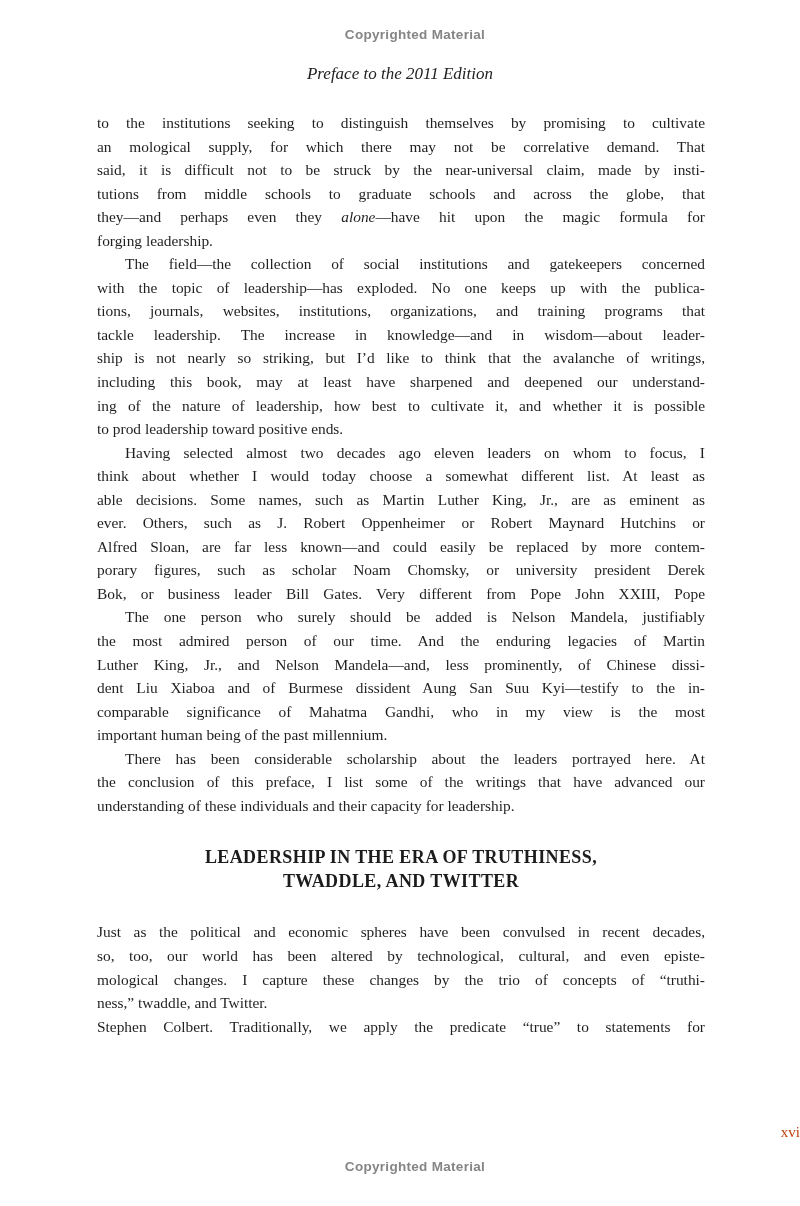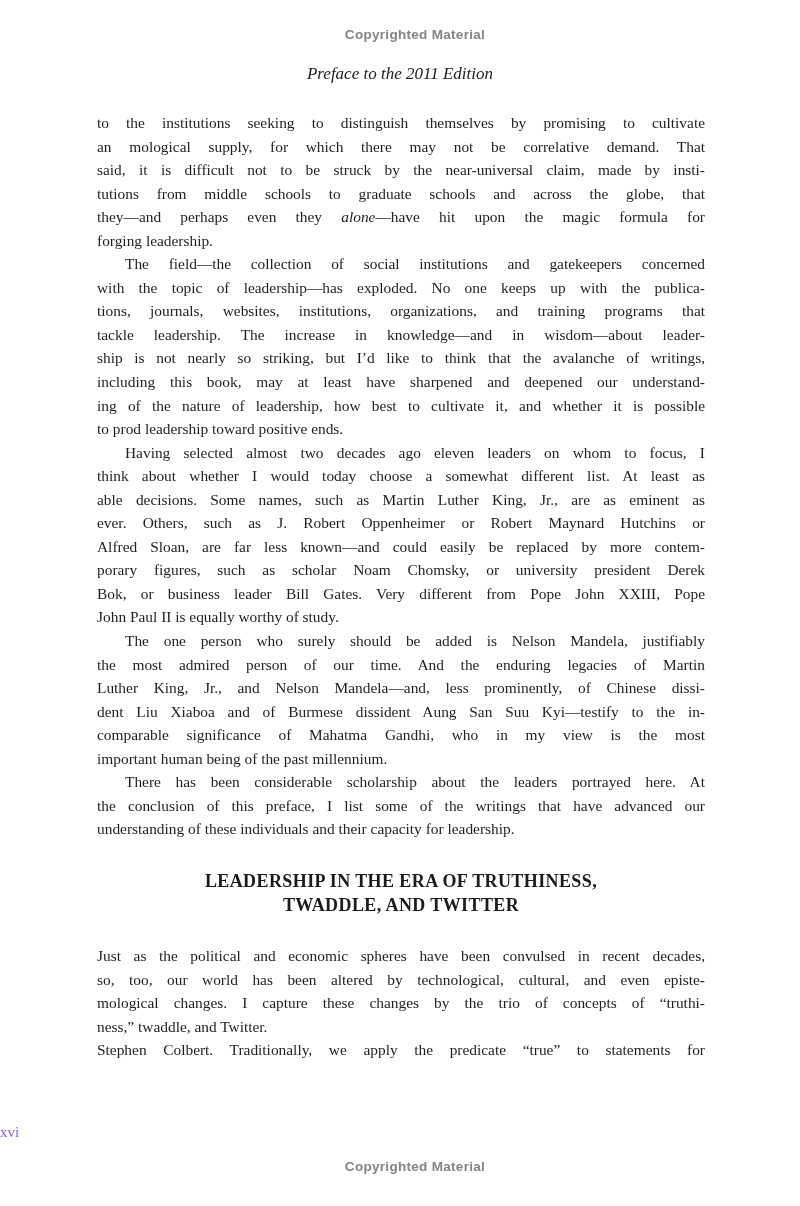--- a/index.html
+++ b/index.html
@@ -67,23 +67,23 @@
     font-size: 18px;
     line-height: 24px;
     letter-spacing: 0.4px;
     color: #1c1c1c;
   }
   .pagenum {
     position: absolute;
     top: 1124px;
     left: 0;
     width: 100%;
-    text-align: left;
+    text-align: right;
     font-size: 15px;
-    color: #8b5cf6;
+    color: #c2410c;
   }
 </style>
 </head>
 <body>
 
 <div class="page">
   <div class="copyright top">Copyrighted Material</div>
 
   <div class="preface-title">Preface to the 2011 Edition</div>
 
@@ -107,21 +107,20 @@
         <div class="line last">to prod leadership toward positive ends.</div>
       </div>
       <div>
         <div class="line just indent">Having selected almost two decades ago eleven leaders on whom to focus, I</div>
         <div class="line just">think about whether I would today choose a somewhat different list. At least as</div>
         <div class="line just">able decisions. Some names, such as Martin Luther King, Jr., are as eminent as</div>
         <div class="line just">ever. Others, such as J. Robert Oppenheimer or Robert Maynard Hutchins or</div>
         <div class="line just">Alfred Sloan, are far less known—and could easily be replaced by more contem-</div>
         <div class="line just">porary figures, such as scholar Noam Chomsky, or university president Derek</div>
         <div class="line just">Bok, or business leader Bill Gates. Very different from Pope John XXIII, Pope</div>
-        <div class="line last">John Paul II is equally worthy of study.</div>
       </div>
       <div>
         <div class="line just indent">The one person who surely should be added is Nelson Mandela, justifiably</div>
         <div class="line just">the most admired person of our time. And the enduring legacies of Martin</div>
         <div class="line just">Luther King, Jr., and Nelson Mandela—and, less prominently, of Chinese dissi-</div>
         <div class="line just">dent Liu Xiaboa and of Burmese dissident Aung San Suu Kyi—testify to the in-</div>
         <div class="line just">comparable significance of Mahatma Gandhi, who in my view is the most</div>
         <div class="line last">important human being of the past millennium.</div>
       </div>
       <div>

